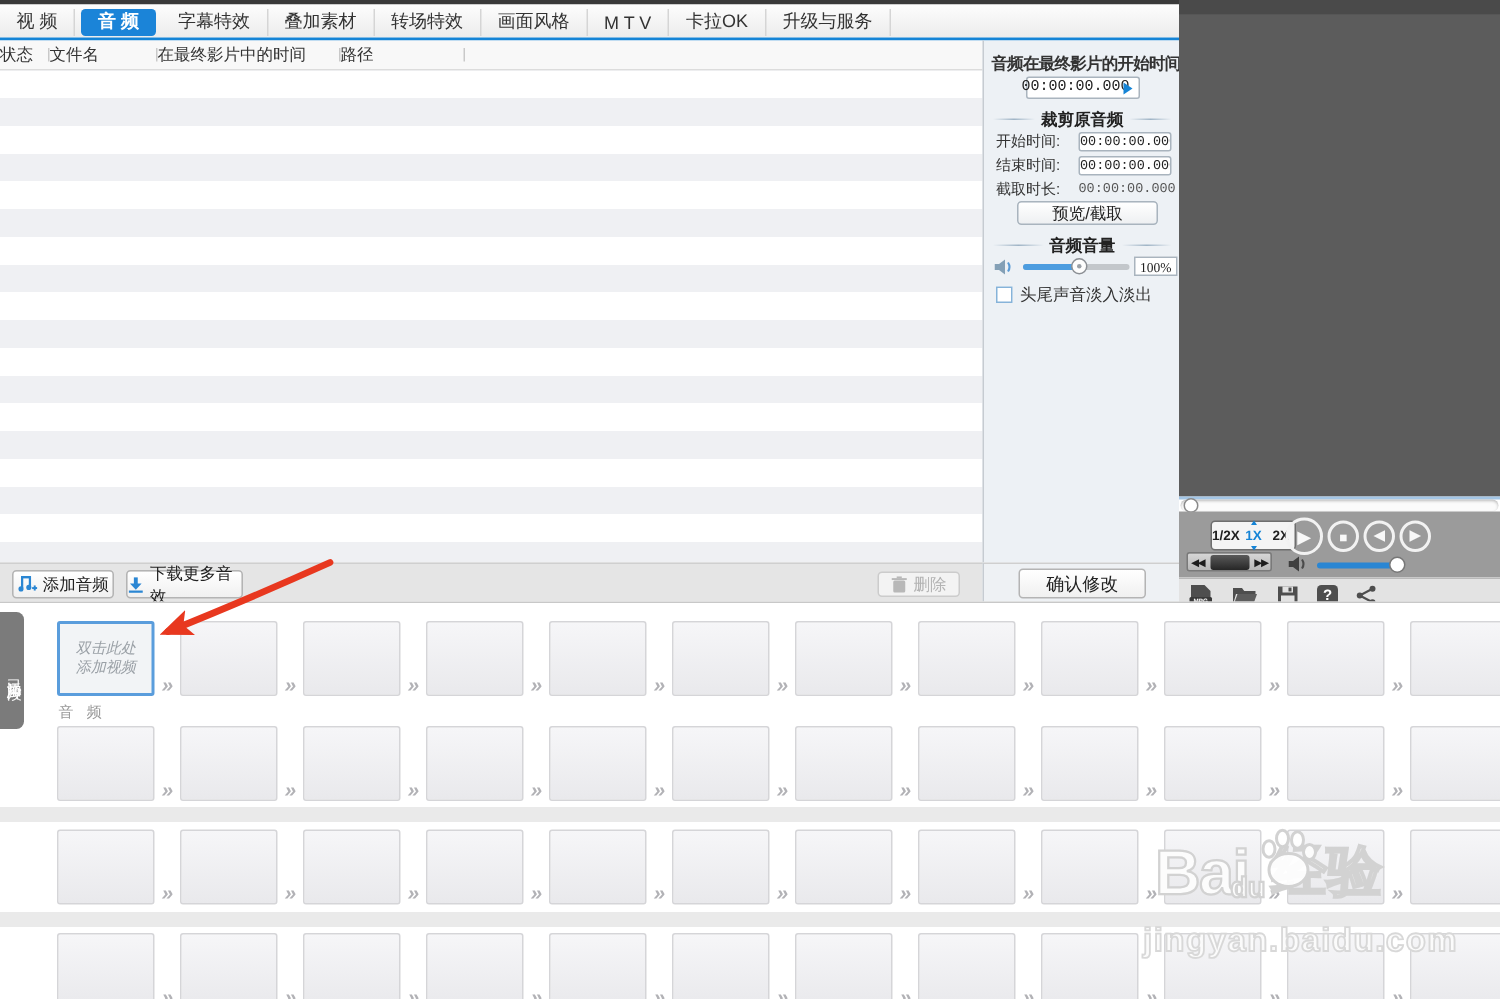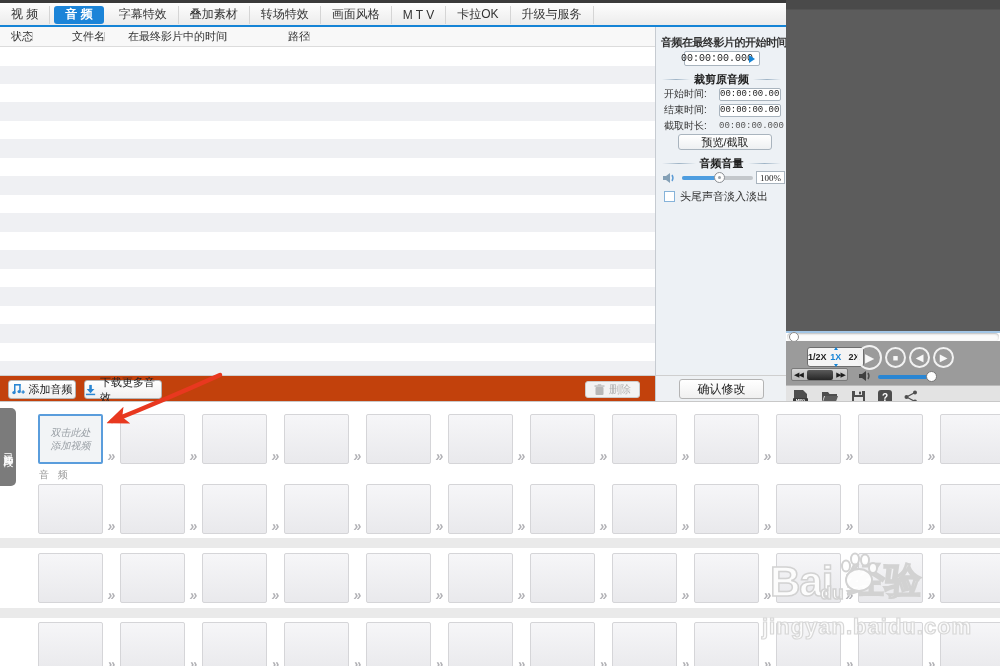--- a/index.html
+++ b/index.html
@@ -10,21 +10,21 @@
   
   #top-strip { left:0; top:0; width:786px; height:3px; background:#3a3a3a; }
   #menubar { left:0; top:3px; width:786px; height:22px; background:linear-gradient(180deg,#fdfdfd,#ececec); display:flex; align-items:center; }
   .menu-tab { height:18px; margin-top:1px; padding:0 11px; display:flex; align-items:center; font-size:12px; color:#333; border-right:1px solid #d5d5d5; cursor:default; white-space:nowrap; }
   .menu-tab.active { background:#1b84d8; color:#fff; font-weight:bold; border-radius:3px; border-right:none; margin:1px 4px 0 4px; position:relative; }
   .menu-tab.active .notch { position:absolute; left:50%; bottom:-9px; margin-left:-5px; width:0; height:0; border-left:5px solid transparent; border-right:5px solid transparent; border-top:5px solid #1584d6; }
   #blue-line { left:0; top:25px; width:786px; height:2px; background:#1584d6; }
 
   
   #table-header { left:0; top:27px; width:655px; height:20px; background:#f8f8f8; border-bottom:1px solid #dcdcdc; display:flex; align-items:center; font-size:11px; color:#333; }
-  .th { text-align:right; position:relative; }
+  .th { text-align:left; position:relative; }
   .th::after { content:""; position:absolute; right:0; top:3px; bottom:3px; width:1px; background:#c9c9c9; }
   #table-body { left:0; top:47px; width:655px; height:328px;
     background:repeating-linear-gradient(180deg,#ffffff 0px,#ffffff 18.5px,#eff0f3 18.5px,#eff0f3 37px); }
 
   
   #right-panel { left:655px; top:27px; width:131px; height:348px; background:#edf1f5; border-left:1px solid #c6cbd1; font-size:11px; color:#333; }
   #rp-title { left:0; top:8px; width:131px; text-align:right; font-weight:bold; font-size:11px; letter-spacing:-0.5px; }
   .time-box { background:#fff; border:1px solid #a9b4be; border-radius:2px; font-size:10px; color:#222; display:flex; align-items:center; justify-content:center; font-family:"Liberation Mono","DejaVu Sans Mono",monospace; }
   #rp-start-box { left:28px; top:24px; width:76px; height:15px; padding-right:10px; }
   #rp-start-arrow { left:93px; top:28px; width:0; height:0; border-top:4px solid transparent; border-bottom:4px solid transparent; border-left:6px solid #1584d6; }
@@ -42,21 +42,21 @@
   #vol-speaker { left:1px; top:1px; }
   #vol-track { left:20px; top:5px; width:71px; height:4px; background:#c3c7cb; border-radius:2px; }
   #vol-fill { left:20px; top:5px; width:38px; height:4px; background:#4d9de0; border-radius:2px; }
   #vol-handle { left:52px; top:1px; width:11px; height:11px; background:#fdfdfd; border:1px solid #8b8f94; border-radius:50%; }
   #vol-handle::after { content:""; position:absolute; left:3px; top:3px; width:3px; height:3px; border-radius:50%; background:#9aa0a6; }
   #vol-value { left:94px; top:0; width:29px; height:13px; background:#fff; border:1px solid #a9b4be; font-size:9px; display:flex; align-items:center; justify-content:center; color:#222; }
   #fade-row { left:8px; top:162px; width:121px; display:flex; align-items:center; gap:5px; font-size:11px; color:#333; }
   #fade-checkbox { width:11px; height:11px; background:#fff; border:1px solid #86b3d9; display:inline-block; }
 
   
-  #left-toolbar { left:0; top:375px; width:655px; height:26px; background:#c2410c; border-top:1px solid #cfcfcf; }
+  #left-toolbar { left:0; top:375px; width:655px; height:26px; background:#e5e5e5; border-top:1px solid #cfcfcf; }
   #panel-toolbar { left:655px; top:375px; width:131px; height:26px; background:#eef1f4; border-top:1px solid #cfcfcf; border-left:1px solid #c6cbd1; }
   .tool-btn { position:absolute; background:linear-gradient(180deg,#ffffff,#f0f0f0); border:1px solid #b4b4b4; border-radius:3px; font-size:11px; color:#222; display:flex; align-items:center; justify-content:center; gap:4px; }
   #btn-add-audio { left:8px; top:4px; width:68px; height:19px; }
   #btn-download { left:84px; top:4px; width:78px; height:19px; }
   #btn-delete { left:585px; top:5px; width:55px; height:17px; color:#b3b3b3; border-color:#cccccc; background:#f3f3f3;align-items:center; }
   #btn-confirm { left:23px; top:3px; width:85px; height:20px; font-size:12px; }
 
   
   #preview { left:786px; top:0; width:214px; height:331px; background:linear-gradient(180deg,#4a4a4a 0px,#4a4a4a 9px,#5c5c5c 10px,#5c5c5c 100%); }
   #seek-line { left:786px; top:331px; width:214px; height:2px; background:#a3c6e6; }

